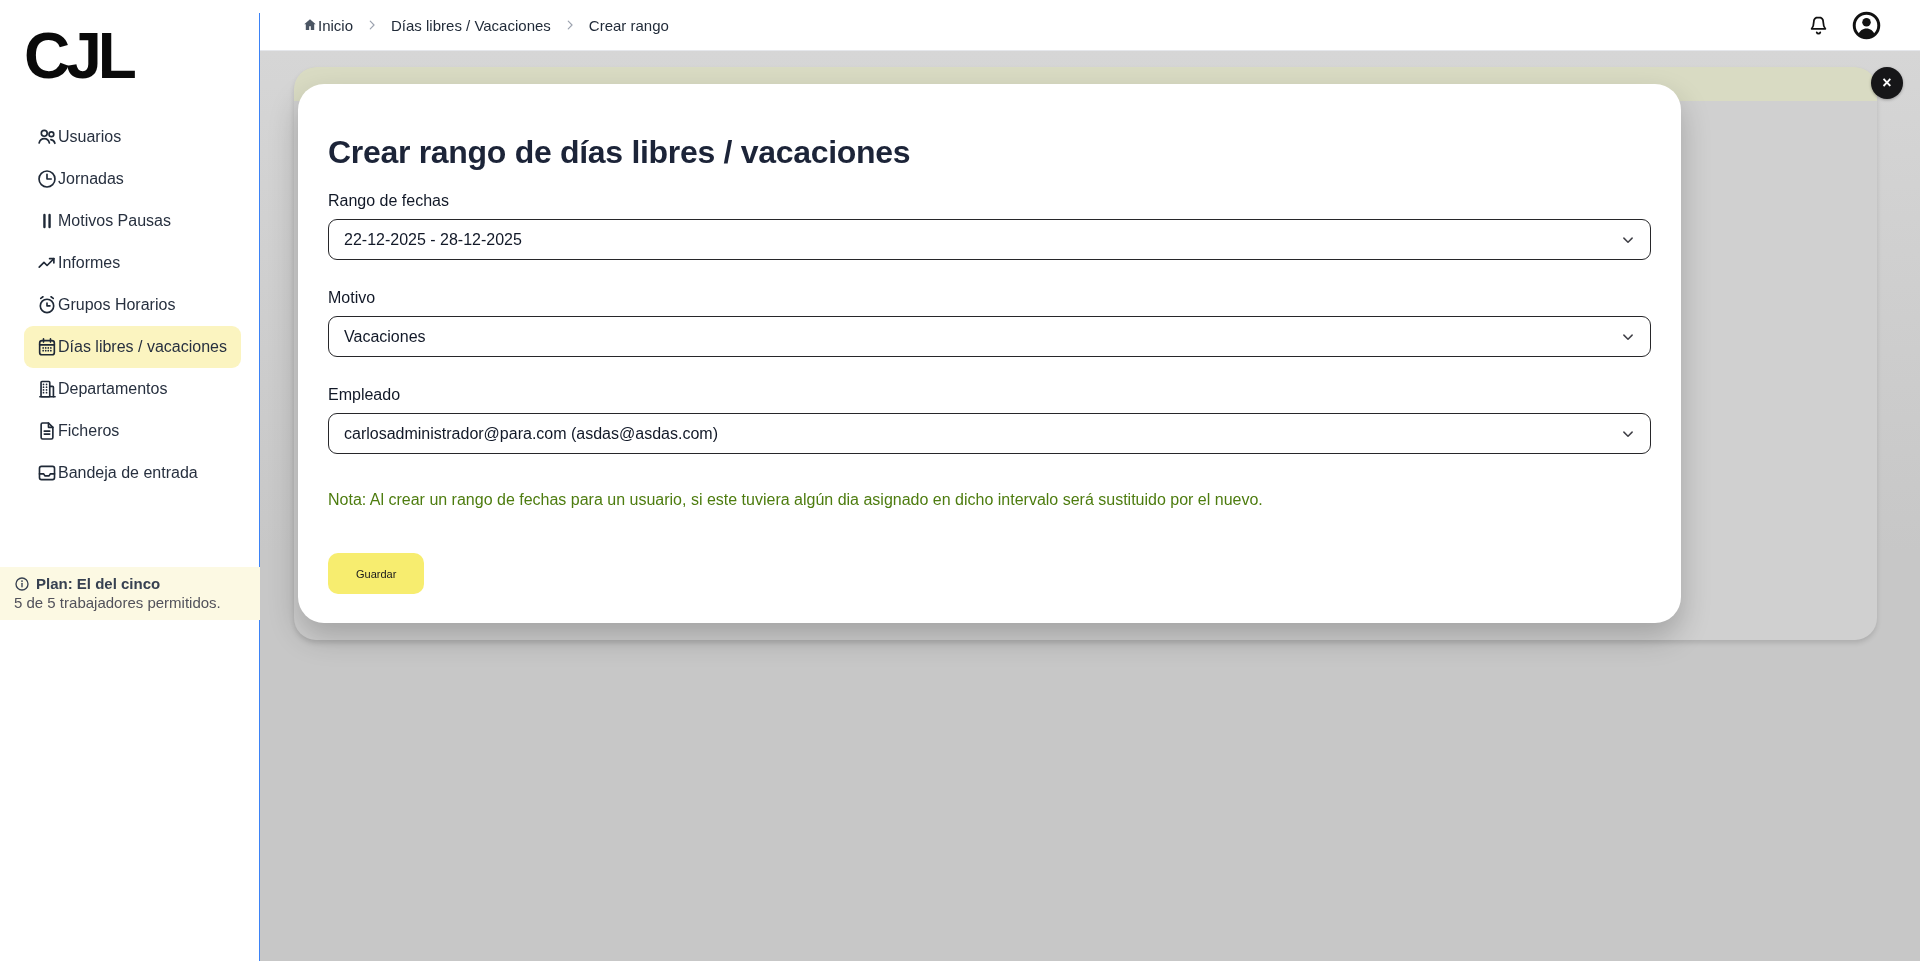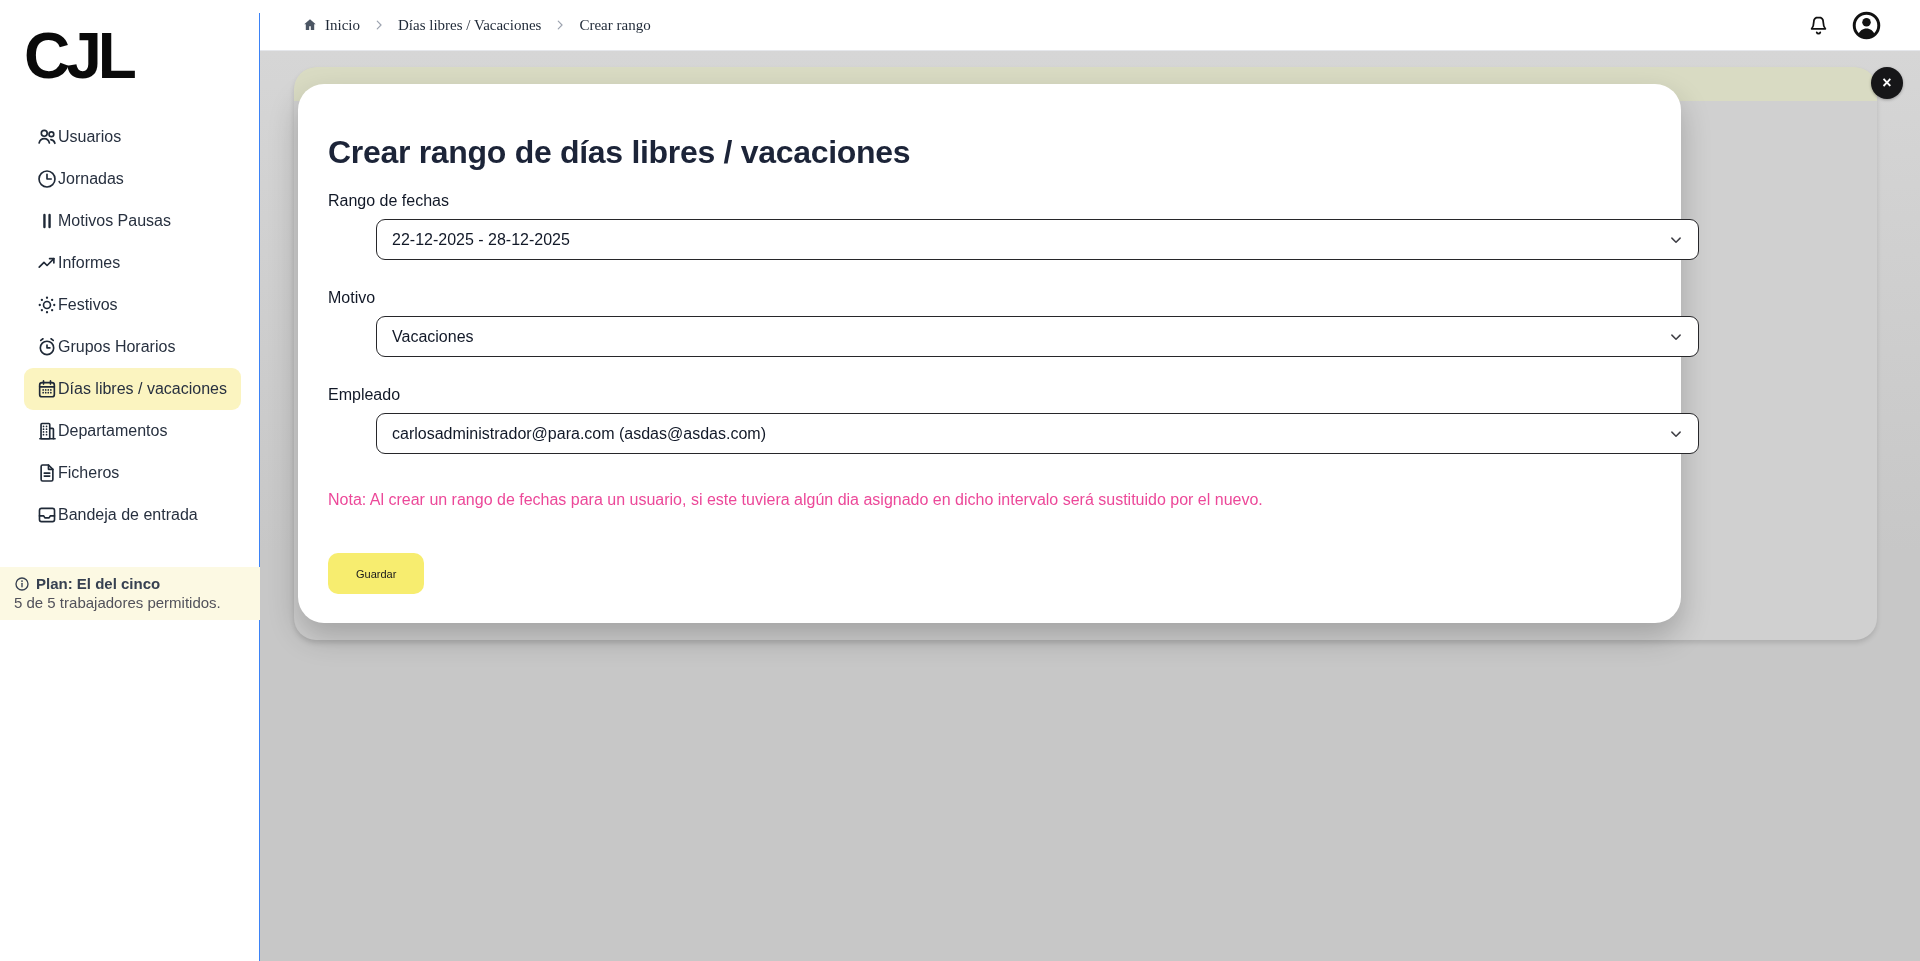--- a/index.html
+++ b/index.html
@@ -24,21 +24,21 @@
   .plan-title { display:flex; align-items:flex-end; gap:6px; font-size:15px;
                 font-weight:bold; color:#374151; }
   .plan-sub { font-size:15px; color:#52525b; margin-top:2px; }
 
   
   .topbar { position:absolute; left:260px; top:0; width:1660px; height:51px;
             background:#fff; border-bottom:1px solid #e5e7eb;
             display:flex; align-items:center; justify-content:space-between;
             padding:0 38px 0 42px; z-index:4; }
   .breadcrumb { display:flex; align-items:center; gap:12px; font-size:15px; color:#1f2937; }
-  .crumb { display:flex; align-items:center; gap:7px; cursor:pointer;font-family:Liberation Serif, serif; }
+  .crumb { display:flex; align-items:center; cursor:pointer; }
   .crumb-sep svg { width:14px; height:14px; display:block; }
   .topbar-icons { display:flex; align-items:center; gap:20px; }
   .topbar-icons svg { display:block; cursor:pointer; }
 
   
   .content { position:absolute; left:260px; top:51px; width:1660px; height:910px;
              background:linear-gradient(#d6d6d6, #c7c7c7 55%); }
   .behind-card { position:absolute; left:34px; top:16px; width:1583px; height:573px;
                  border-radius:22px; background:#d0d0d0;
                  box-shadow:0 3px 5px rgba(0,0,0,.13); overflow:hidden; }
@@ -47,24 +47,24 @@
 
   
   .modal { position:absolute; left:38px; top:33px; width:1383px; height:539px;
            background:#fff; border-radius:26px; box-shadow:0 14px 30px rgba(0,0,0,.22);
            padding:50px 30px 0 30px; }
   .modal-title { font-size:32px; font-weight:800; color:#1c2438; letter-spacing:-.3px; }
   .field-label { font-size:16px; color:#111827; margin-top:29px; margin-bottom:9px; }
   .field-label.first { margin-top:21px; }
   .select { position:relative; width:100%; height:41px; border:1px solid #27272a;
             border-radius:9px; background:#fff; display:flex; align-items:center;
-            padding:0 40px 0 15px; font-size:16px; color:#111827; cursor:pointer;margin-left:48px; }
+            padding:0 40px 0 15px; font-size:16px; color:#111827; cursor:pointer; }
   .select .chev { position:absolute; right:13px; top:50%; transform:translateY(-50%);
                   width:18px; height:18px; }
-  .note { font-size:16px; color:#ec4899; margin-top:37px; }
+  .note { font-size:16px; color:#4d7c0f; margin-top:37px; }
   .save-btn { margin-top:44px; height:41px; padding:0 28px; border:none;
               border-radius:10px; background:#f7ed6f; font-size:11px; color:#18181b;
               font-family:"Liberation Sans", sans-serif; cursor:pointer; }
   .close-btn { position:absolute; left:1611px; top:16px; width:32px; height:32px;
                border-radius:50%; background:#161618; color:#fff; border:none;
                font-size:16px; font-weight:bold; line-height:32px; text-align:center;
                cursor:pointer; z-index:6; box-shadow:0 1px 3px rgba(0,0,0,.3); }
 </style>
 </head>
 <body>
@@ -97,27 +97,20 @@
     </div>
     <div class="nav-item">
       <svg viewBox="0 0 24 24" class="icon-stroke">
           <path d="M3.5 16.5l5.2-5.2 3.4 3.4 7.4-7.4"></path>
           <path d="M14.8 7.3h4.7V12"></path>
         </svg>
       <span>Informes</span>
     </div>
     <div class="nav-item">
       <svg viewBox="0 0 24 24" class="icon-stroke">
-          <circle cx="12" cy="12" r="3.8"></circle>
-          <path d="M12 4.1v.01M12 19.9v.01M4.1 12h.01M19.9 12h.01M6.4 6.4l.01.01M17.6 17.6l.01.01M17.6 6.4l-.01.01M6.4 17.6l-.01.01" stroke-width="2.5"></path>
-        </svg>
-      <span>Festivos</span>
-    </div>
-    <div class="nav-item">
-      <svg viewBox="0 0 24 24" class="icon-stroke">
           <circle cx="12" cy="13" r="7.3"></circle>
           <path d="M12 9.8V13h3.2"></path>
           <path d="M5.2 4.8 7.6 3M18.8 4.8 16.4 3"></path>
         </svg>
       <span>Grupos Horarios</span>
     </div>
     <div class="nav-item active">
       <svg viewBox="0 0 24 24" class="icon-stroke">
           <rect x="4" y="5" width="16" height="15.5" rx="2.6"></rect>
           <path d="M8.2 3.2v3.4M15.8 3.2v3.4M4 9.6h16"></path>

